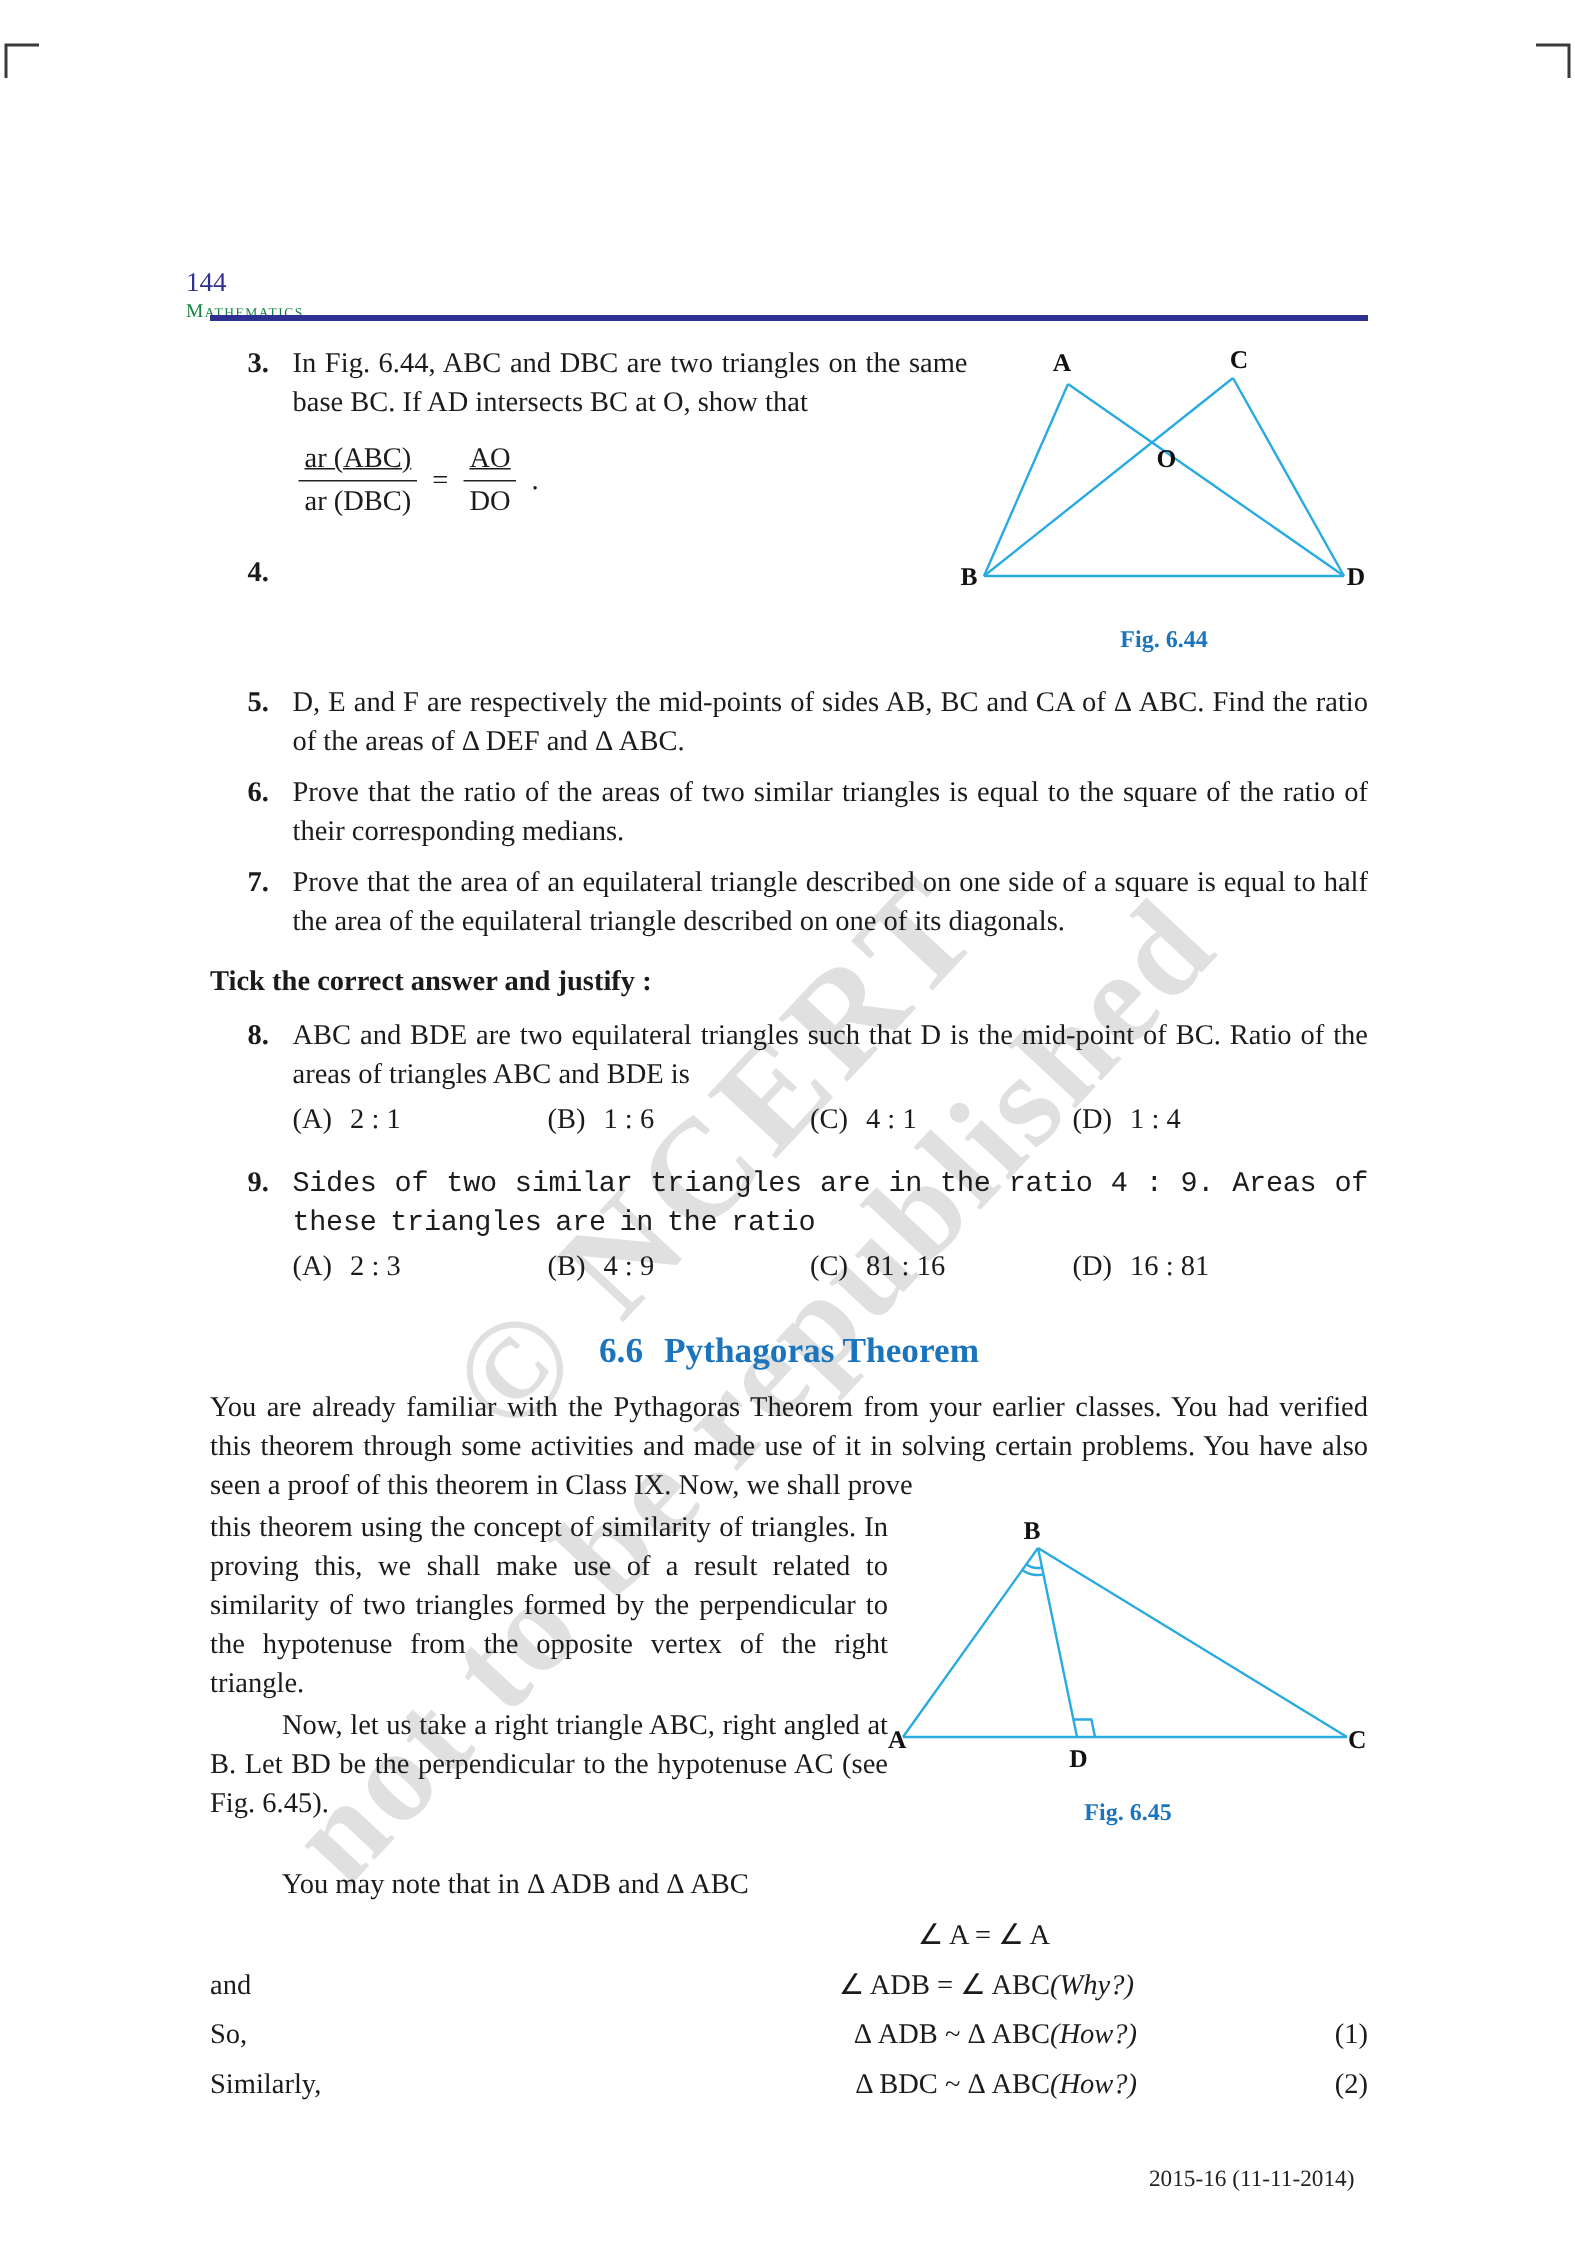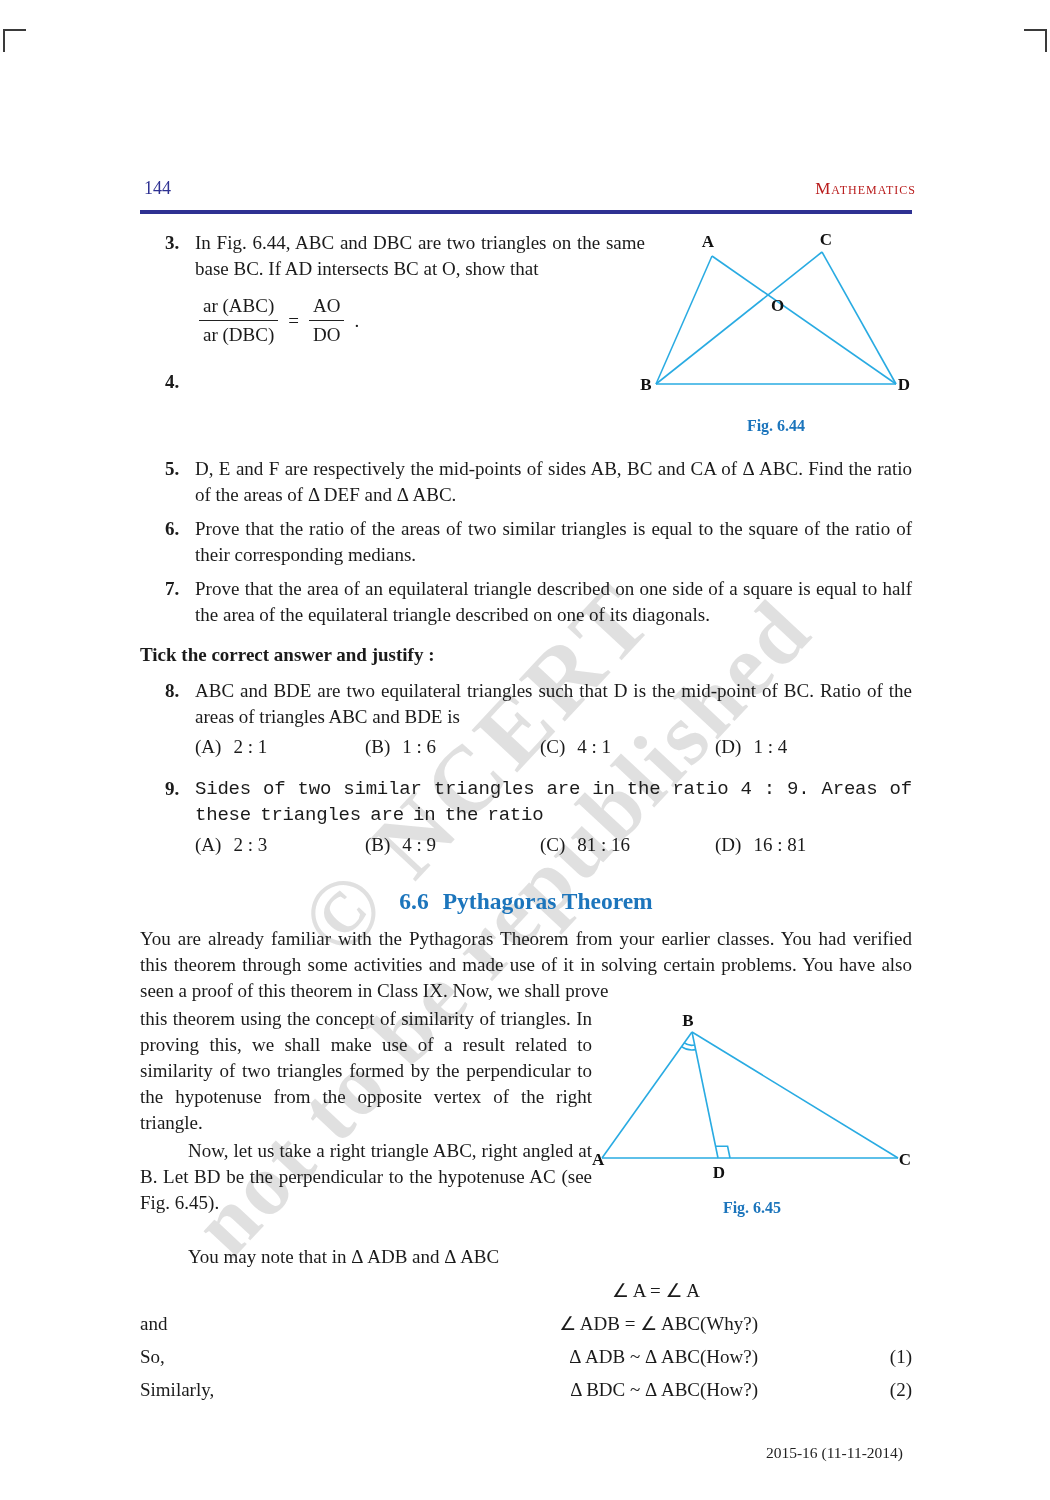--- a/index.html
+++ b/index.html
@@ -15,40 +15,40 @@
     transform:rotate(-47deg);transform-origin:0 50%;
   }
   .wm1{left:318px;top:884px;font-size:95px;letter-spacing:6px;}
   .wm2{left:210px;top:1190px;font-size:88px;letter-spacing:3px;}
   
   .crop{position:absolute;top:0;z-index:2;}
   .crop-tl{left:0;}
   .crop-tr{right:0;}
   
   .header{
-    position:absolute;left:144px;top:178px;width:772px;z-index:1;
-    display:flex;justify-content:space-between;align-items:baseline;
+    position:absolute;left:124px;top:178px;width:772px;z-index:1;
+    display:flex;justify-content:space-between;align-items:baseline;flex-direction:column;
   }
   .page-num{font-size:18px;color:#2e3192;}
-  .header-title{font-size:17px;color:#b91c1c;font-variant:small-caps;letter-spacing:1px;}
+  .header-title{font-size:13px;color:#15803d;font-variant:small-caps;letter-spacing:1px;}
   .rule{position:absolute;left:140px;top:210px;width:772px;height:4px;background:#2e3192;z-index:1;}
   
   .content{
     position:absolute;left:140px;top:230px;width:772px;z-index:1;
     font-size:19px;line-height:26px;text-align:justify;
   }
   .question{display:flex;margin-bottom:8px;}
   .qnum{flex:0 0 30px;margin-left:25px;font-weight:bold;}
   .qtext{flex:1;}
   .q-row{position:relative;min-height:226px;}
   .q-col{width:505px;}
   
   .frac-line{display:flex;align-items:center;gap:10px;margin:12px 0 14px 4px;text-align:left;}
   .frac{display:inline-block;text-align:center;line-height:24px;}
-  .frac .top{display:block;border-bottom:1.6px solid #222;padding:0 4px 2px;}
+  .frac .top{display:block;border-bottom:1.6px solid #222;padding:0 4px 2px;text-decoration:underline;}
   .frac .bot{display:block;padding-top:2px;}
   
   .figure{margin:0;text-align:center;}
   .fig44{position:absolute;left:500px;top:2px;width:272px;}
   .fig45{position:absolute;left:452px;top:8px;width:320px;}
   .figure figcaption{color:#1c75bc;font-weight:bold;font-size:16px;margin-top:6px;}
   .fig-label{font-weight:bold;font-size:17px;fill:#111;font-family:"Liberation Serif",serif;}
   
   .options{display:flex;text-align:left;margin:4px 0 8px 0;}
   .opt{display:inline-flex;}
@@ -62,21 +62,21 @@
   .cols{position:relative;min-height:238px;}
   .narrow{width:452px;}
   .indent{text-indent:48px;}
   .para3{}
   .tightfit{letter-spacing:-0.2px;word-spacing:-2px;font-family:Liberation Mono, monospace;}
   
   .eq-rows{margin-top:8px;}
   .eqrow{display:flex;margin:7px 0;text-align:left;}
   .eqlabel{flex:0 0 130px;}
   .eqmain{flex:0 0 430px;text-align:right;}
-  .eqnote{flex:0 0 130px;}
+  .eqnote{flex:0 0 130px;font-style:italic;}
   .eqnum{flex:1;text-align:right;}
   
   .footer{position:absolute;right:147px;bottom:38px;font-size:15.5px;color:#222;z-index:1;}
 </style>
 </head>
 <body>
 
 <div class="page">
 
   <div class="watermark">

